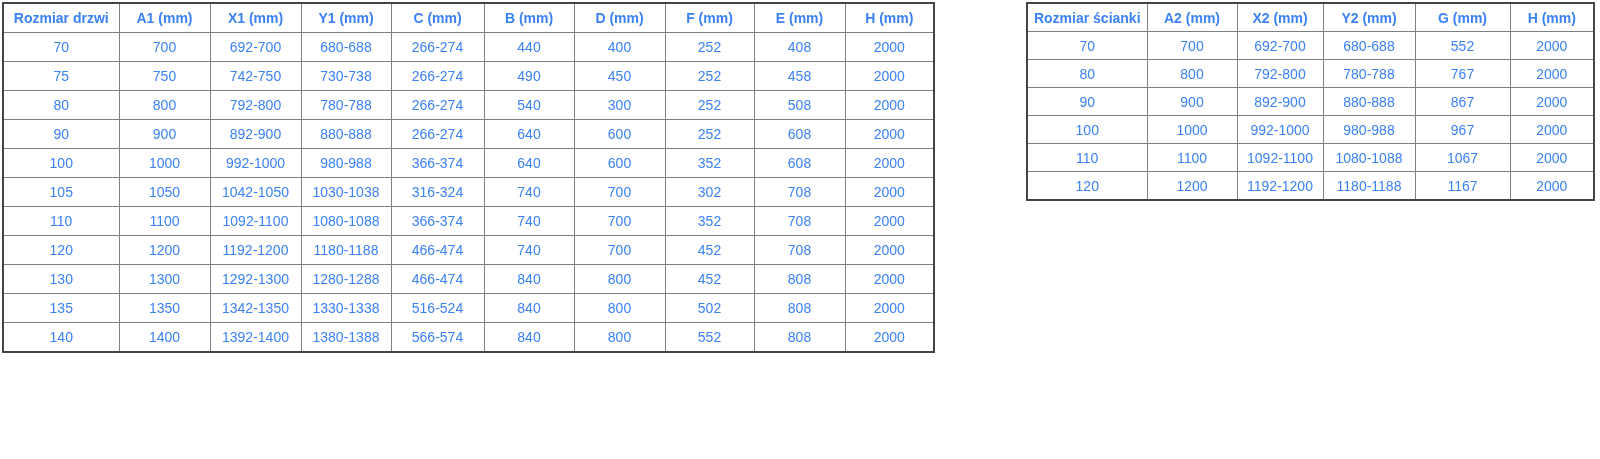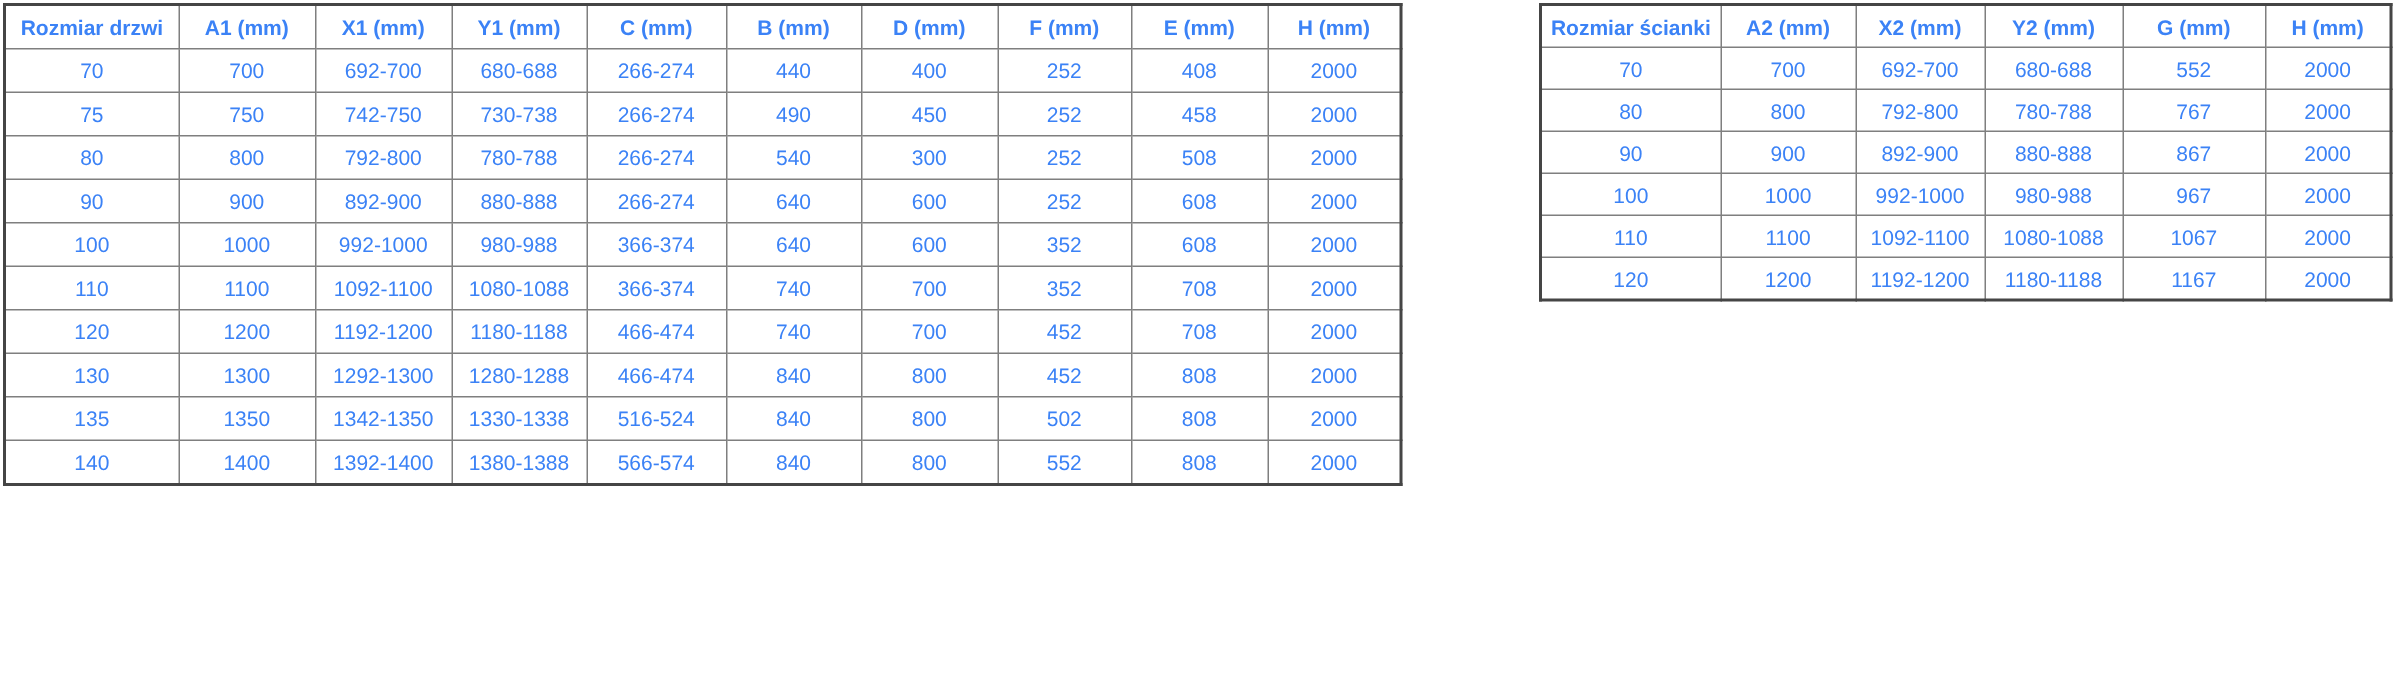--- a/index.html
+++ b/index.html
@@ -141,20 +141,32 @@
           <td>992-1000</td>
           <td>980-988</td>
           <td>366-374</td>
           <td>640</td>
           <td>600</td>
           <td>352</td>
           <td>608</td>
           <td>2000</td>
         </tr>
         <tr>
+          <td>105</td>
+          <td>1050</td>
+          <td>1042-1050</td>
+          <td>1030-1038</td>
+          <td>316-324</td>
+          <td>740</td>
+          <td>700</td>
+          <td>302</td>
+          <td>708</td>
+          <td>2000</td>
+        </tr>
+        <tr>
           <td>110</td>
           <td>1100</td>
           <td>1092-1100</td>
           <td>1080-1088</td>
           <td>366-374</td>
           <td>740</td>
           <td>700</td>
           <td>352</td>
           <td>708</td>
           <td>2000</td>

